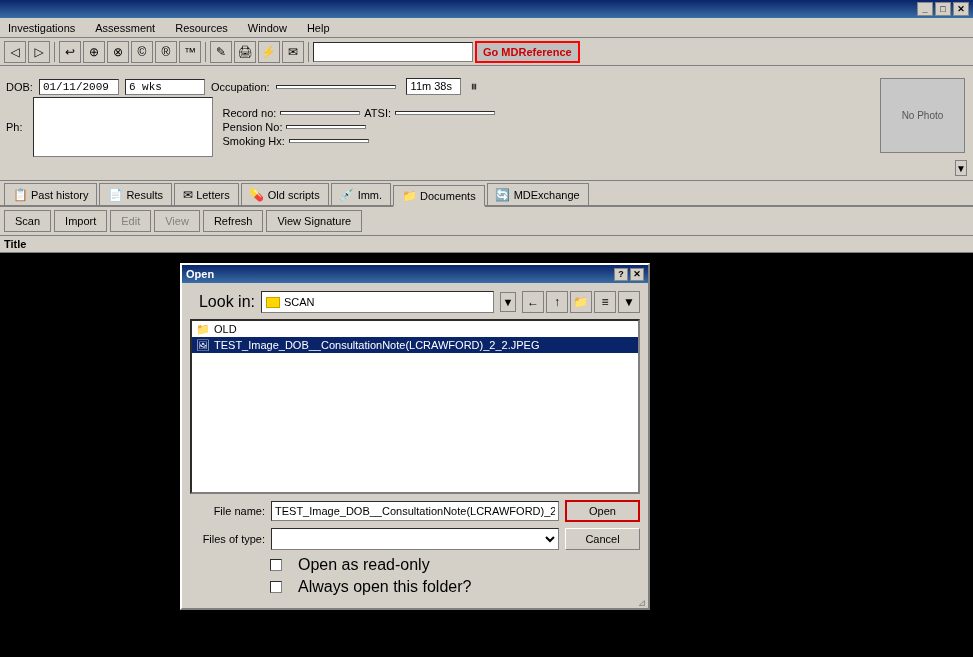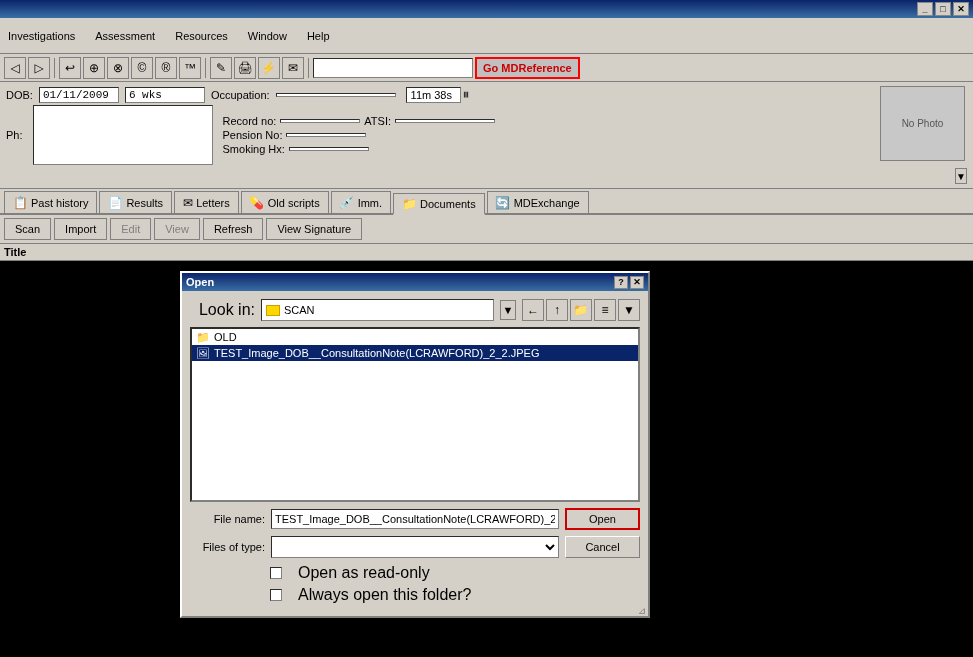--- a/index.html
+++ b/index.html
@@ -38,21 +38,21 @@
       align-items: center;
       justify-content: center;
       font-size: 9px;
       cursor: pointer;
       color: black;
     }
 
     
     .menu-bar {
       background: #d4d0c8;
-      height: 36px;
+      height: 20px;
       display: flex;
       align-items: center;
       padding: 0 4px;
       gap: 12px;
       border-bottom: 1px solid #808080;
     }
     .menu-item {
       font-size: 11px;
       cursor: pointer;
       padding: 2px 4px;
@@ -105,20 +105,21 @@
 
     
     .patient-info {
       background: #d4d0c8;
       padding: 4px 6px;
       display: flex;
       flex-direction: column;
       gap: 2px;
       border-bottom: 1px solid #808080;
       position: relative;
+      margin-top: 8px;
     }
     .patient-row {
       display: flex;
       align-items: center;
       gap: 6px;
     }
     .patient-label {
       font-size: 11px;
       color: black;
       white-space: nowrap;
@@ -438,22 +439,21 @@
       cursor: se-resize;
       color: #808080;
       font-size: 10px;
       display: flex;
       align-items: center;
       justify-content: center;
     }
 
     .timer-area {
       display: flex;
-      align-items: center;
-      gap: 2px;
+      gap: 10px;
       margin-left: 4px;
     }
     .timer-display {
       background: white;
       border: 1px inset #808080;
       padding: 1px 4px;
       font-size: 11px;
       min-width: 55px;
     }
     .pause-btn {

